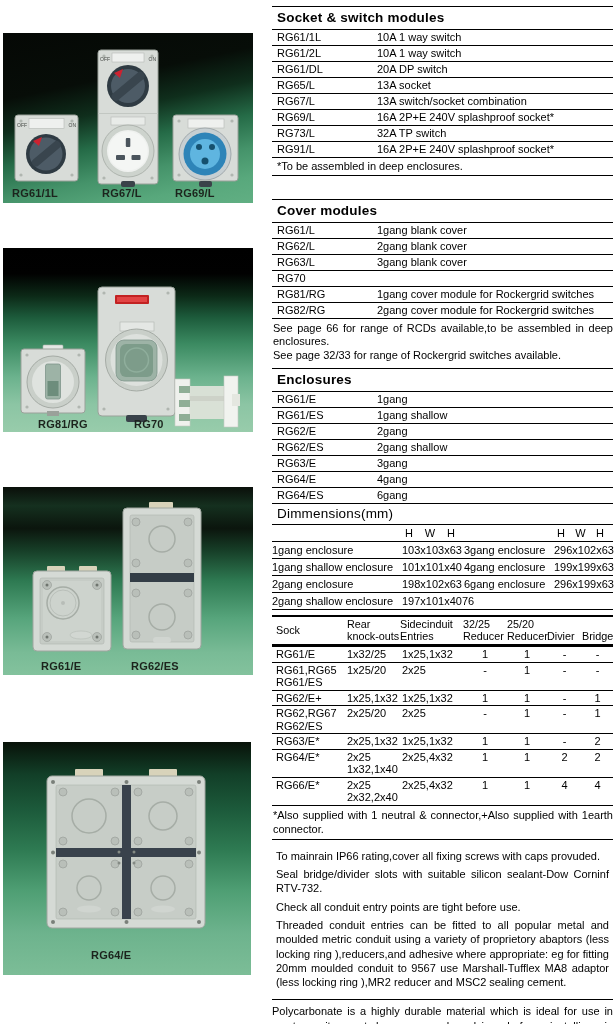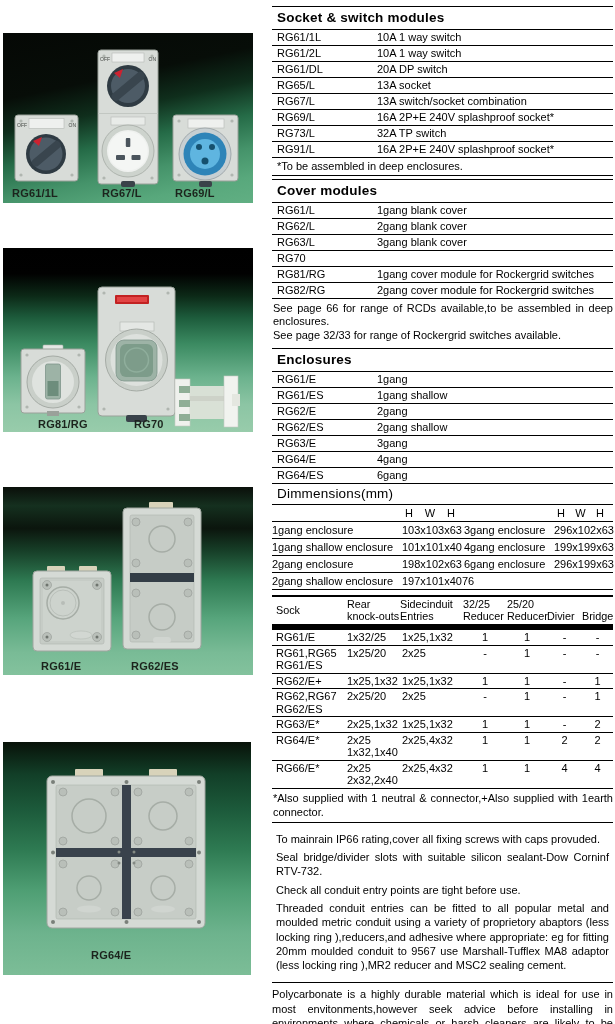--- a/index.html
+++ b/index.html
@@ -31,33 +31,33 @@
   
   .content{position:absolute;left:272px;top:6px;width:341px;font-size:11px;}
   .tbl-title{font-size:13.5px;font-weight:700;letter-spacing:.2px;
     padding:3px 0 4px 5px;border-top:1.5px solid #000;border-bottom:1px solid #000;}
   .row2{display:grid;grid-template-columns:100px 1fr;border-bottom:1px solid #000;
     padding:1px 0 1px 5px;line-height:13px;}
   .row2 .desc{white-space:pre-line;}
   .tfoot{padding:2px 0 2px 5px;border-bottom:1px solid #000;line-height:13px;}
   .notes{padding:3px 0 3px 1px;line-height:13.4px;text-align:justify;}
   .notes p{margin:0;}
-  .sec-cover{margin-top:3px;}
+  .sec-cover{margin-top:23px;}
   .sec-enc{margin-top:3px;}
   
   .dim-title{font-size:13.5px;font-weight:400;letter-spacing:.2px;
     padding:2px 0 3px 5px;border-bottom:1px solid #000;}
   .dimhead,.dimrow{display:grid;grid-template-columns:130px 62px 90px 59px;
     border-bottom:1px solid #000;padding:1.5px 0;line-height:13px;}
   .dimrow span{white-space:nowrap;}
   .hwh{display:flex;justify-content:space-between;padding:0 9px 0 3px;}
   
   .sec-knock{margin-top:5px;border-top:2px solid #000;}
   .khead{display:grid;grid-template-columns:75px 53px 63px 44px 40px 35px 31px;
-    padding:2px 0;border-bottom:6px solid #000000;font-size:10.8px;}
+    padding:2px 0;border-bottom:3px solid #000000;font-size:10.8px;}
   .khead span{white-space:pre-line;text-align:left;line-height:11.5px;}
   .khead span:nth-child(1){text-align:left;padding-left:4px;align-self:center;}
   .khead span:nth-child(6),.khead span:nth-child(7){align-self:end;}
   .krow{display:grid;grid-template-columns:75px 53px 63px 44px 40px 35px 31px;
     border-bottom:1px solid #000;padding:1px 0;line-height:12.5px;}
   .krow span{text-align:center;white-space:pre-line;}
   .krow span:nth-child(1){text-align:left;padding-left:4px;}
   .krow span:nth-child(2){text-align:left;}
   .krow span:nth-child(3){text-align:left;padding-left:2px;}
   .kfoot{padding:2px 0 3px 1px;border-bottom:1px solid #000;text-align:justify;line-height:14px;}

